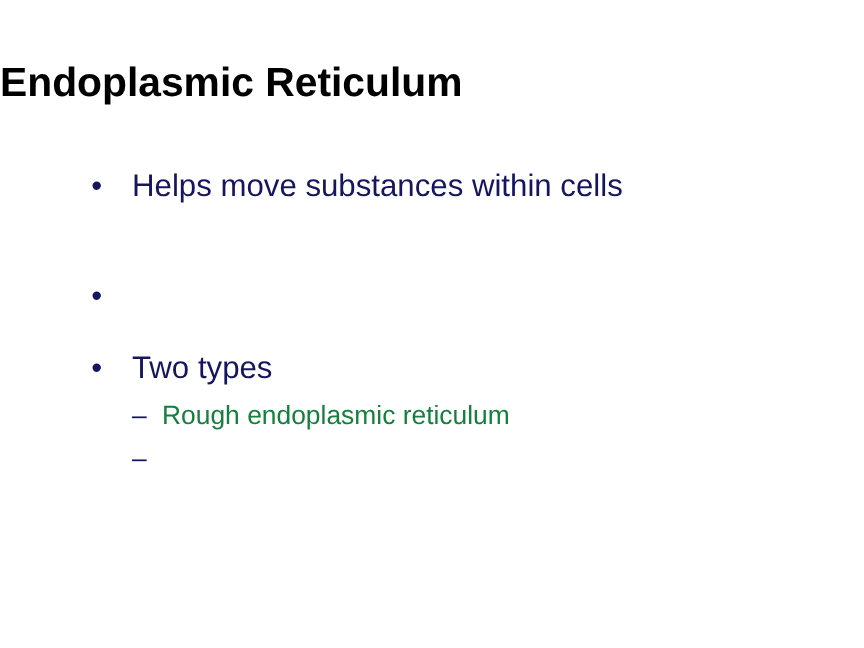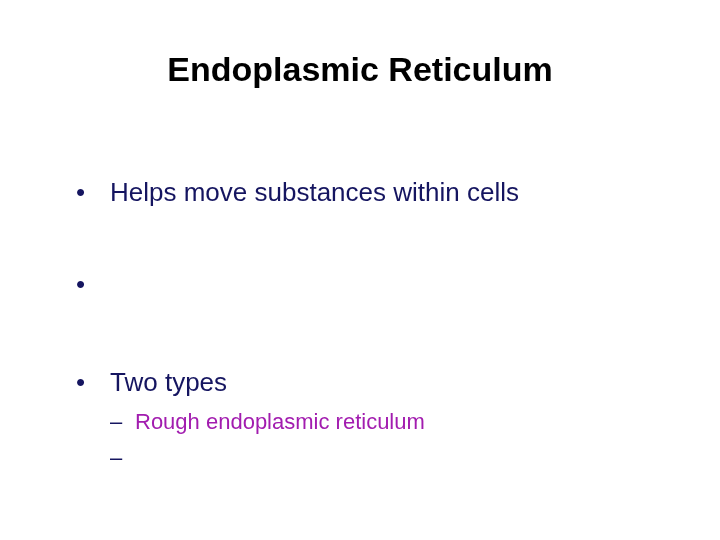--- a/index.html
+++ b/index.html
@@ -17,21 +17,21 @@
     position: relative;
     width: 720px;
     height: 540px;
     background: #ffffff;
   }
   .slide-title {
     position: absolute;
     top: 48px;
     left: 0;
     width: 720px;
-    text-align: center;
+    text-align: left;
     font-size: 34px;
     font-weight: bold;
     color: #000000;
     letter-spacing: 0px;
     line-height: 42px;
     white-space: nowrap;
   }
   .body-block {
     position: absolute;
     top: 138px;
@@ -53,21 +53,20 @@
     width: 24px;
     text-align: left;
     color: #151560;
     font-size: 26px;
     line-height: 32px;
   }
   .bullet-row .btext {
     display: block;
     margin-left: 110px;
     color: #151560;
-    margin-top: 38px;
   }
   .gap-1 { height: 60px; }
   .gap-2 { height: 60px; }
   .gap-3 { height: 10px; }
   .gap-4 { height: 9px; }
 
   .sub-row {
     position: relative;
     display: block;
     color: #151560;
@@ -81,21 +80,21 @@
     top: 0;
     width: 22px;
     text-align: left;
     color: #151560;
     font-size: 22px;
     line-height: 27px;
   }
   .sub-row .btext {
     display: block;
     margin-left: 135px;
-    color: #a21caf;
+    color: #15803d;
   }
 </style>
 </head>
 <body>
 
 <div class="slide">
 
   <div class="slide-title">Endoplasmic Reticulum</div>
 
   <div class="body-block">

